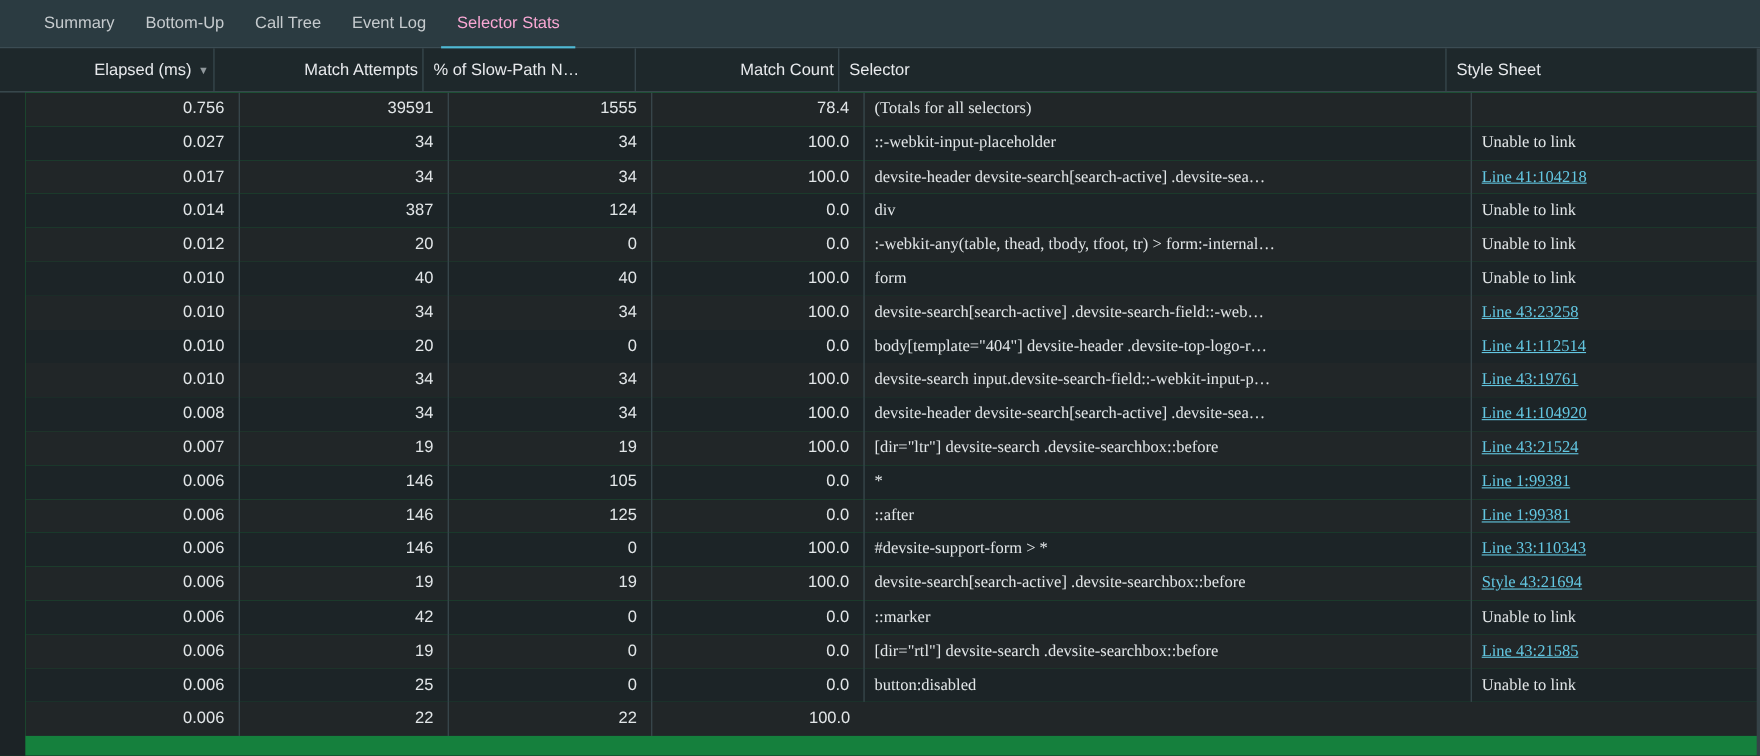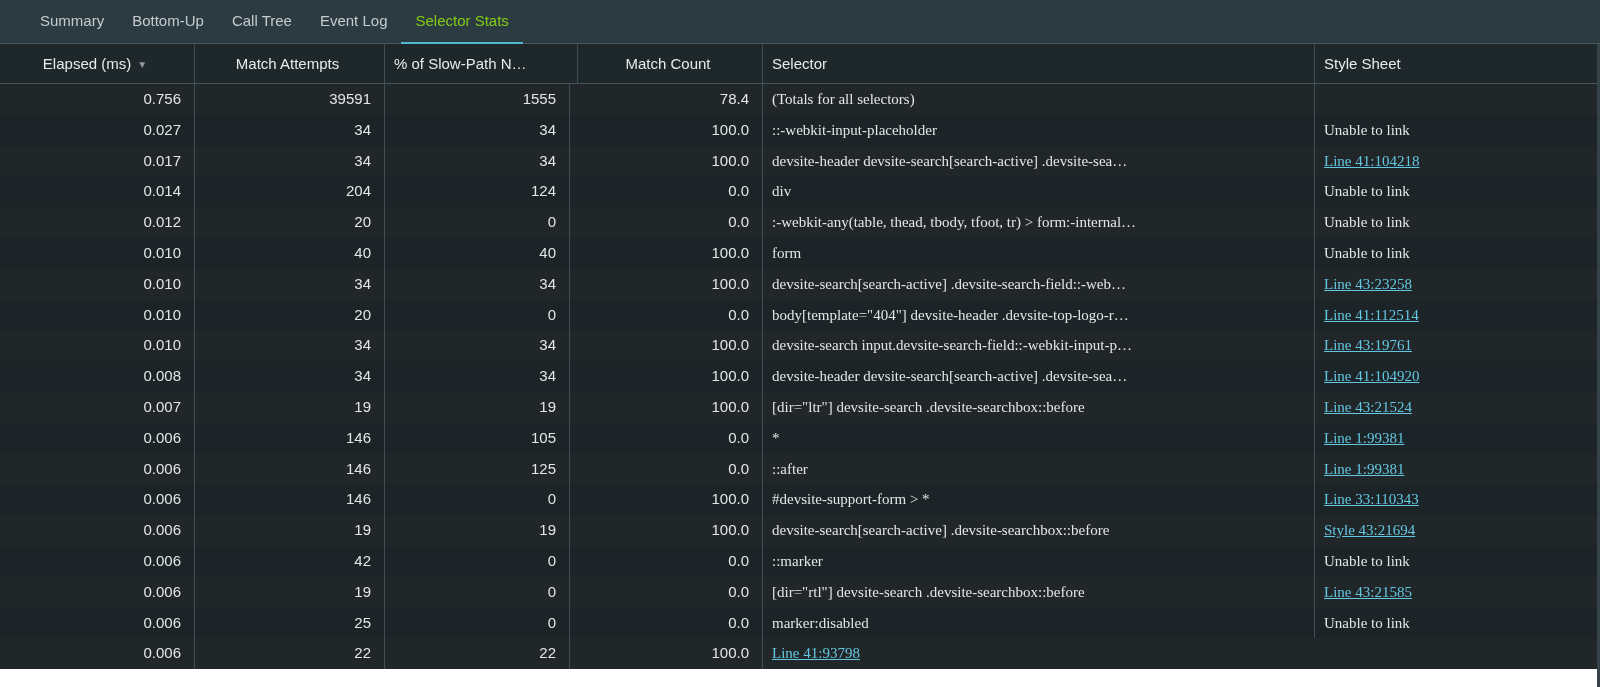--- a/index.html
+++ b/index.html
@@ -23,50 +23,50 @@
   }
   .tab {
     padding: 0 14px;
     line-height: 42px;
     color: #c6cbce;
     cursor: default;
     border-bottom: 3px solid transparent;
     white-space: nowrap;
   }
   .tab.active {
-    color: #84cc16;
+    color: #f9a8d4;
     border-bottom-color: #4fb9d4;
   }
 
   
   .table { flex: 1; display: flex; flex-direction: column; min-height: 0; }
   .thead {
     height: 40px; flex: none;
     background: #1e282b;
     border-bottom: 1px solid #44555c;
     display: flex;
     color: #e8eaed;
   }
   .th {
     line-height: 39px;
     border-right: 1px solid #3d4e54;
     white-space: nowrap; overflow: hidden;
   }
   .th:last-child { border-right: none; }
-  .th.right { text-align: center; padding-right: 4px; }
+  .th.right { text-align: right; padding-right: 4px; }
   .th.left  { text-align: left; padding-left: 9px; }
   .sort-icon {
     display: inline-block;
     font-size: 10px;
     color: #90989c;
     margin-left: 6px;
     transform: translateY(-1px);
   }
 
-  .tbody { flex: 1; background: #ffffff; overflow: hidden; }
+  .tbody { flex: 1; background: #15803d; overflow: hidden; margin-left: 23px; }
   .tr { display: flex; height: 30.8px; }
   .tr:nth-child(odd)  { background: #212628; }
   .tr:nth-child(even) { background: #1c2427; }
   .td {
     line-height: 30.8px;
     border-right: 1px solid #3d4e54;
     white-space: nowrap; overflow: hidden;
   }
   .td:last-child { border-right: none; }
   .td.num { text-align: right; padding-right: 13px; }
@@ -135,21 +135,21 @@
         <div class="tr">
           <div class="td num col-elapsed">0.017</div>
           <div class="td num col-attempts">34</div>
           <div class="td num col-count">34</div>
           <div class="td num col-pct">100.0</div>
           <div class="td sel col-selector">devsite-header devsite-search[search-active] .devsite-sea…</div>
           <div class="td sheet col-sheet"><span class="link">Line 41:104218</span></div>
         </div>
         <div class="tr">
           <div class="td num col-elapsed">0.014</div>
-          <div class="td num col-attempts">204</div>
+          <div class="td num col-attempts">387</div>
           <div class="td num col-count">124</div>
           <div class="td num col-pct">0.0</div>
           <div class="td sel col-selector">div</div>
           <div class="td sheet col-sheet"><span>Unable to link</span></div>
         </div>
         <div class="tr">
           <div class="td num col-elapsed">0.012</div>
           <div class="td num col-attempts">20</div>
           <div class="td num col-count">0</div>
           <div class="td num col-pct">0.0</div>
@@ -250,27 +250,26 @@
           <div class="td num col-count">0</div>
           <div class="td num col-pct">0.0</div>
           <div class="td sel col-selector">[dir="rtl"] devsite-search .devsite-searchbox::before</div>
           <div class="td sheet col-sheet"><span class="link">Line 43:21585</span></div>
         </div>
         <div class="tr">
           <div class="td num col-elapsed">0.006</div>
           <div class="td num col-attempts">25</div>
           <div class="td num col-count">0</div>
           <div class="td num col-pct">0.0</div>
-          <div class="td sel col-selector">marker:disabled</div>
+          <div class="td sel col-selector">button:disabled</div>
           <div class="td sheet col-sheet"><span>Unable to link</span></div>
         </div>
         <div class="tr">
           <div class="td num col-elapsed">0.006</div>
           <div class="td num col-attempts">22</div>
           <div class="td num col-count">22</div>
           <div class="td num col-pct">100.0</div>
-          <div class="td sheet col-sheet"><span class="link">Line 41:93798</span></div>
         </div>
       </div>
   </div>
 
   <div class="scroll-gutter"></div>
 </div>
 
 </body></html>

